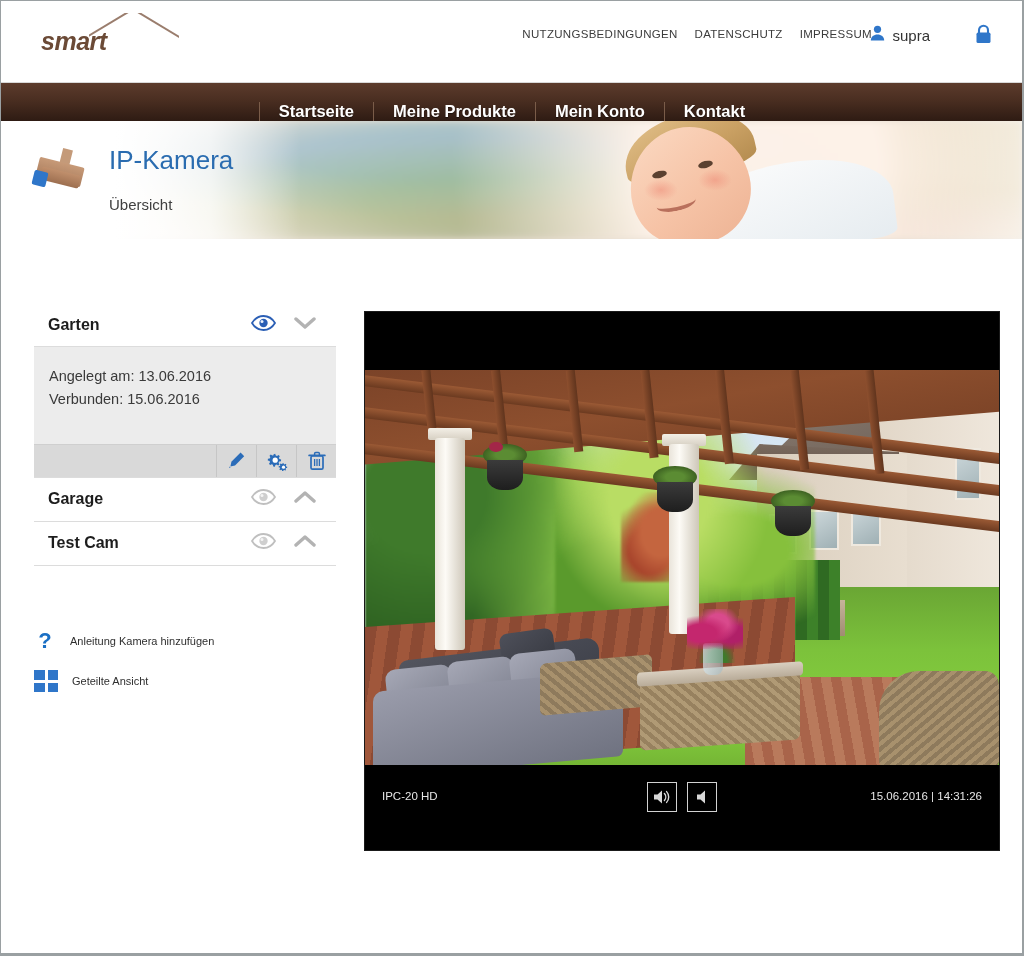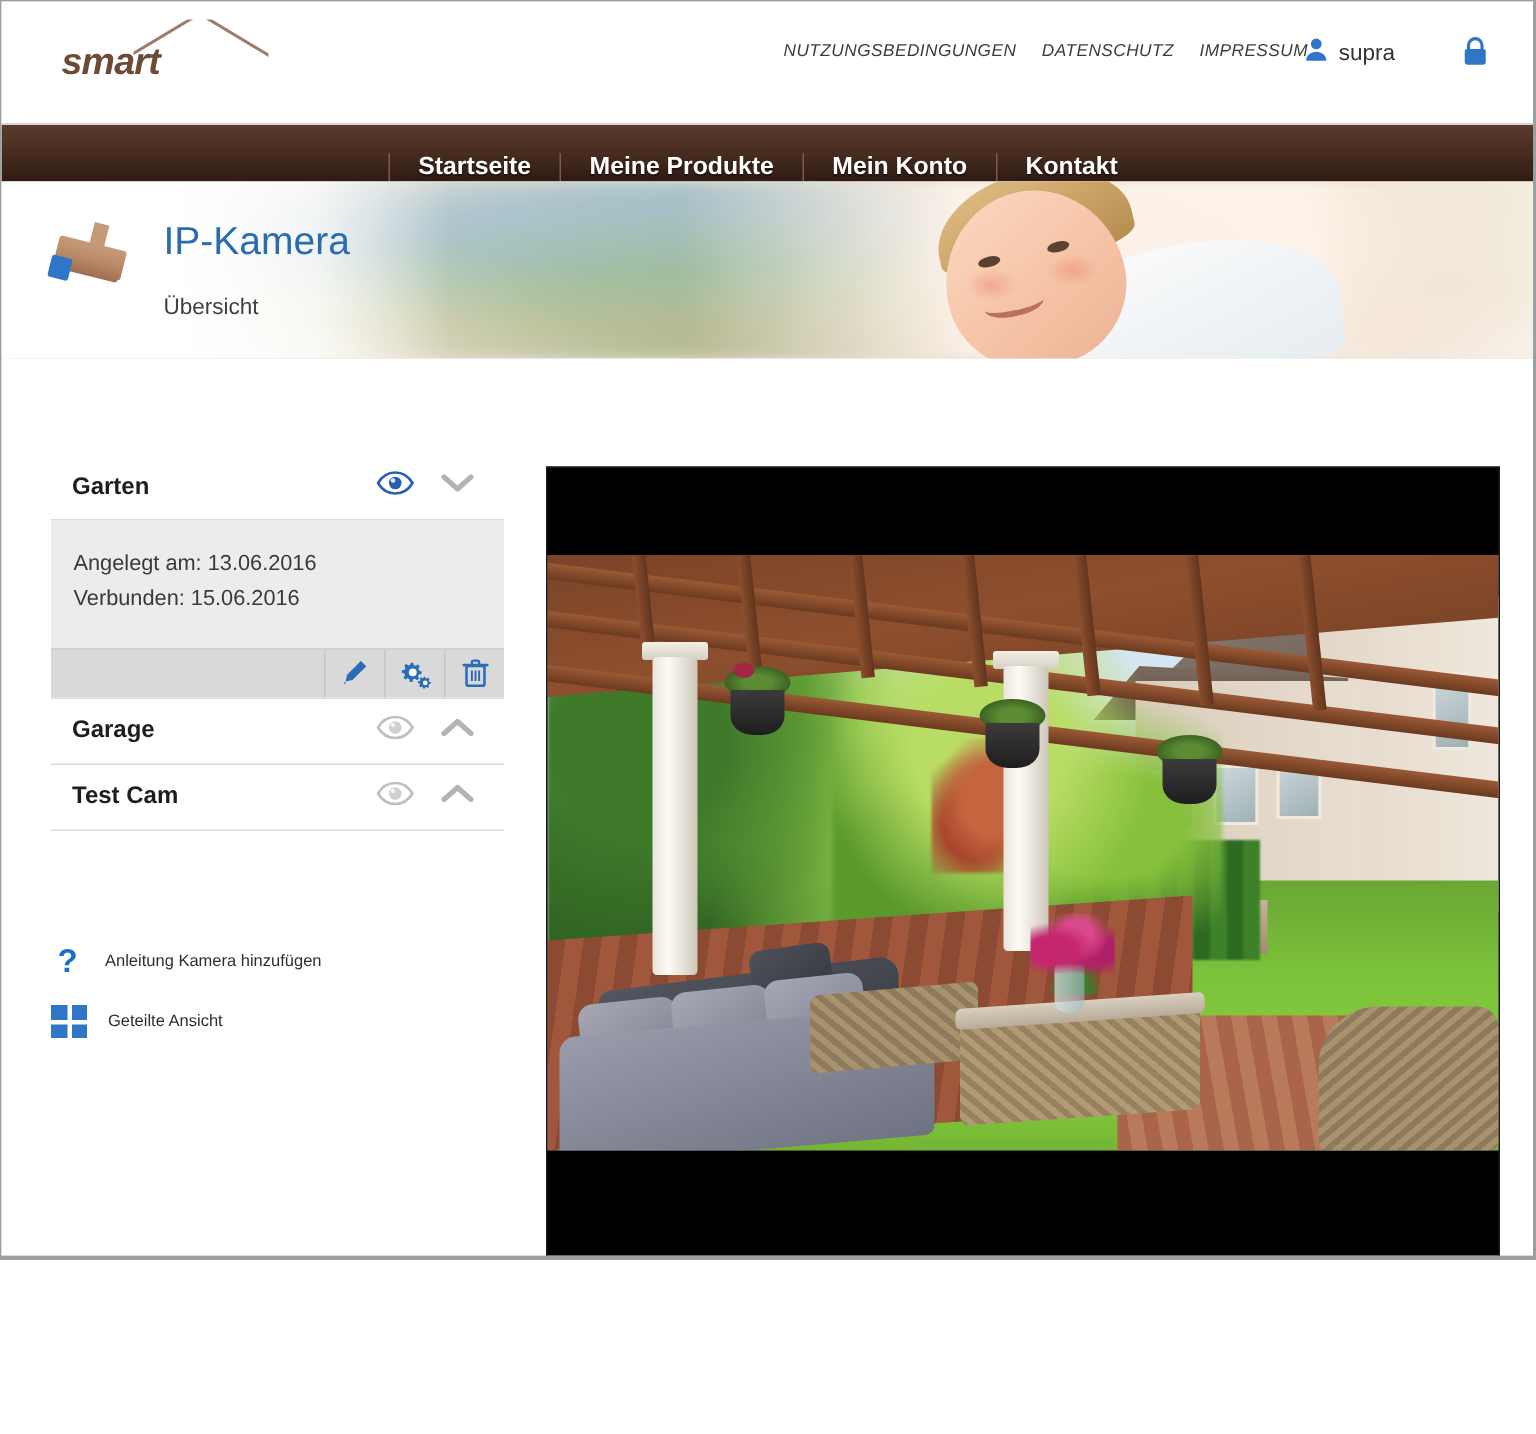--- a/index.html
+++ b/index.html
@@ -4,21 +4,21 @@
 <style>
   * { box-sizing: border-box; margin: 0; padding: 0; }
   html, body {
     width: 1024px; height: 956px;
     background: #fff;
     font-family: "Liberation Sans", sans-serif;
     overflow: hidden;
   }
   .page {
     position: relative;
-    width: 1024px; height: 840px;
+    width: 1024px; height: 956px;
     background: #ffffff;
     border: 1px solid #9aa0a2;
     border-bottom-width: 3px;
     border-right-width: 2px;
     overflow: hidden;
   }
 
   
   .topbar {
     position: relative;
@@ -48,21 +48,21 @@
     color: #6b4a36; letter-spacing: -0.5px;
   }
   .logo-home {
     position: absolute; left: 4px; top: 36px;
     font-size: 27px; font-weight: bold; font-style: italic;
     color: #1a6fc4; letter-spacing: -0.5px;
   }
 
   .toplinks {
     position: absolute; right: 150px; top: 27px;
-    display: flex; gap: 17px; font-style: italic;
+    display: flex; gap: 17px;
   }
   .toplinks a {
     font-size: 11.5px; color: #3c3c3c; text-decoration: none;
     letter-spacing: 0.3px;
   }
   .user-area {
     position: absolute; right: 92px; top: 24px;
     display: flex; align-items: center; gap: 7px;
   }
   .user-name { font-size: 15px; color: #333; }
@@ -207,21 +207,21 @@
     display: flex; align-items: center; justify-content: space-between;
     height: 44px; padding: 0 8px 0 14px;
     border-bottom: 1px solid #dcdcdc;
     cursor: pointer;
   }
   .cam-row .name { font-size: 16px; font-weight: bold; color: #1d1d1d; }
   .cam-row .ctrls { display: flex; align-items: center; gap: 18px; padding-right: 12px; }
 
   .cam-detail { background: #ececec; }
   .cam-detail .meta {
-    padding: 18px 0 20px 15px;
+    padding: 18px 0 32px 15px;
     font-size: 14.5px; color: #3a3a3a; line-height: 1.62; border-radius: 15px;
   }
   .cam-actions {
     display: flex; justify-content: flex-end;
     background: #d9d9d9;
     border-top: 1px solid #cfcfcf;
   }
   .act {
     width: 40px; height: 32px;
     display: flex; align-items: center; justify-content: center;
@@ -710,16 +710,33 @@
         </div>
         <div class="ottoman"></div>
         <div class="table"></div>
         <div class="tabletop"></div>
         <div class="tulips-g"></div>
         <div class="vase"></div>
         <div class="tulips"></div>
         <div class="chair-r"></div>
       </div>
 
+      <div class="player-bar">
+        <div class="player-model">IPC-20 HD</div>
+        <div class="player-btns">
+          <div class="pbtn">
+            <svg width="20" height="18" viewBox="0 0 20 18">
+              <path d="M2 6.5h3.5L10 2.5v13L5.5 11.5H2z" fill="#d8d8d8"></path>
+              <path d="M12.4 5.6a5 5 0 010 6.8M14.6 3.6a8 8 0 010 10.8" fill="none" stroke="#d8d8d8" stroke-width="1.4" stroke-linecap="round"></path>
+            </svg>
+          </div>
+          <div class="pbtn">
+            <svg width="20" height="18" viewBox="0 0 20 18">
+              <path d="M5 6.5h3.5L13 2.5v13L8.5 11.5H5z" fill="#d8d8d8"></path>
+            </svg>
+          </div>
+        </div>
+        <div class="player-time">15.06.2016 | 14:31:26</div>
+      </div>
     </div>
 
   </div>
 </div>
 
 </body></html>

